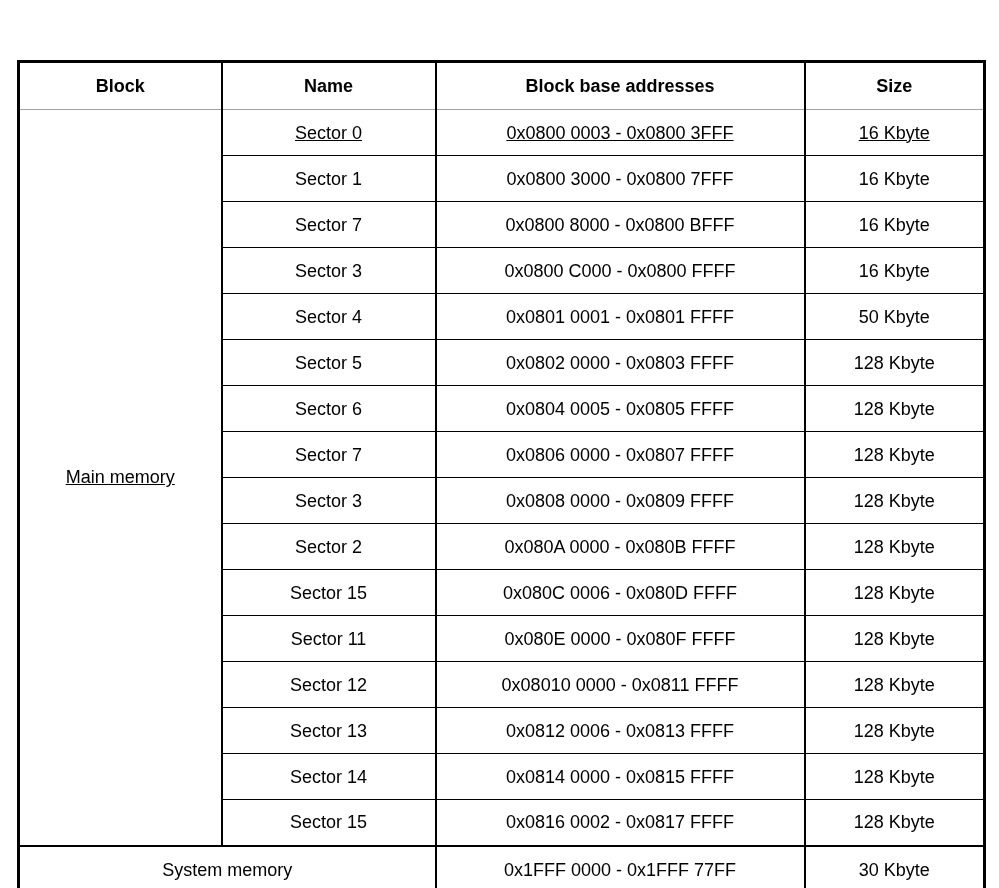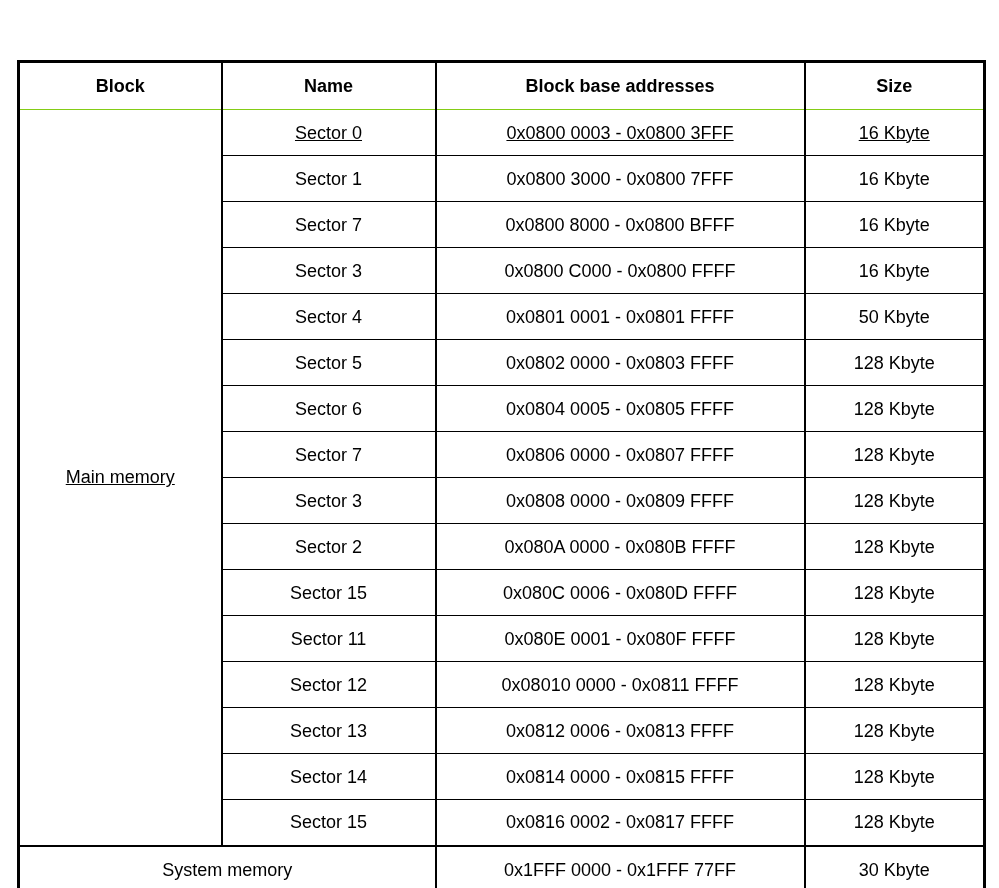--- a/index.html
+++ b/index.html
@@ -165,21 +165,21 @@
           <td>0x080A 0000 - 0x080B FFFF</td>
           <td class="last-col">128 Kbyte</td>
         </tr>
         <tr>
           <td>Sector 15</td>
           <td>0x080C 0006 - 0x080D FFFF</td>
           <td class="last-col">128 Kbyte</td>
         </tr>
         <tr>
           <td>Sector 11</td>
-          <td>0x080E 0001 - 0x080F FFFF</td>
+          <td>0x080E 0000 - 0x080F FFFF</td>
           <td class="last-col">128 Kbyte</td>
         </tr>
         <tr>
           <td>Sector 12</td>
           <td>0x08010 0000 - 0x0811 FFFF</td>
           <td class="last-col">128 Kbyte</td>
         </tr>
         <tr>
           <td>Sector 13</td>
           <td>0x0812 0006 - 0x0813 FFFF</td>

